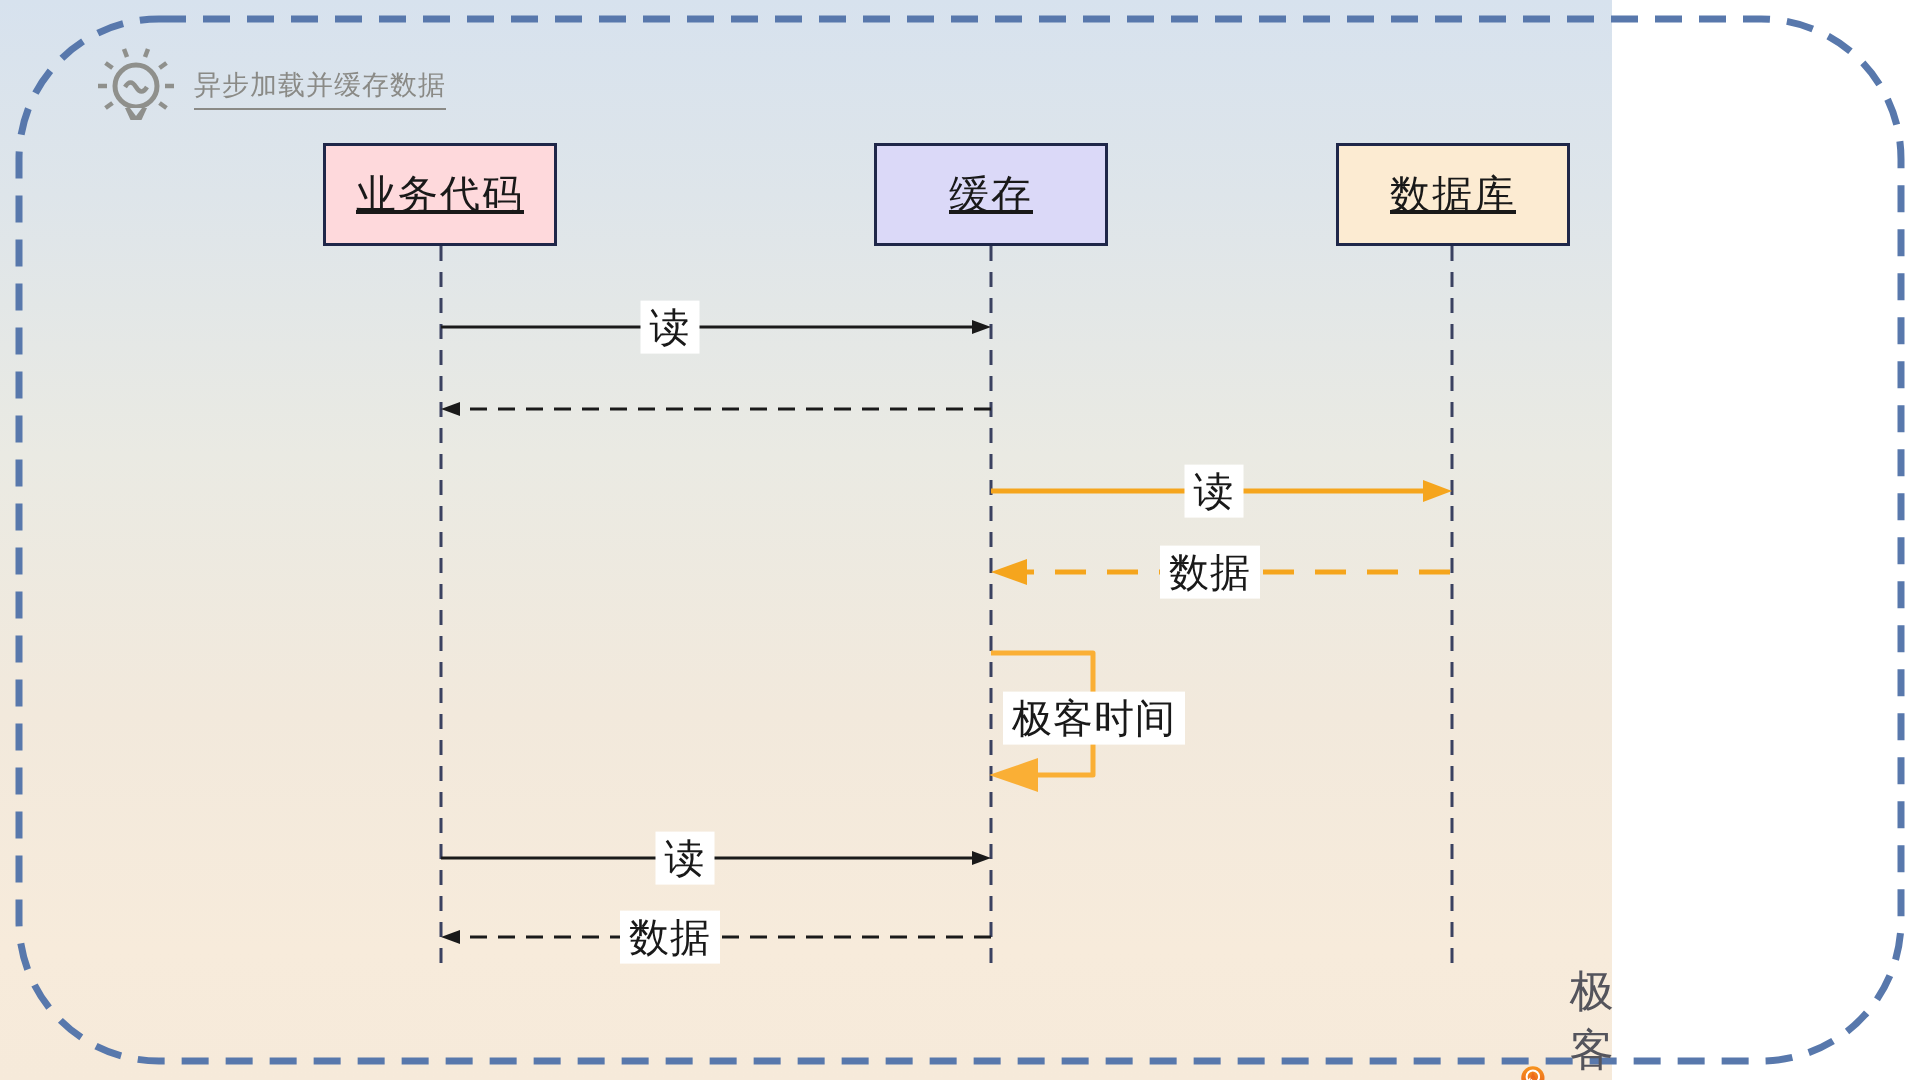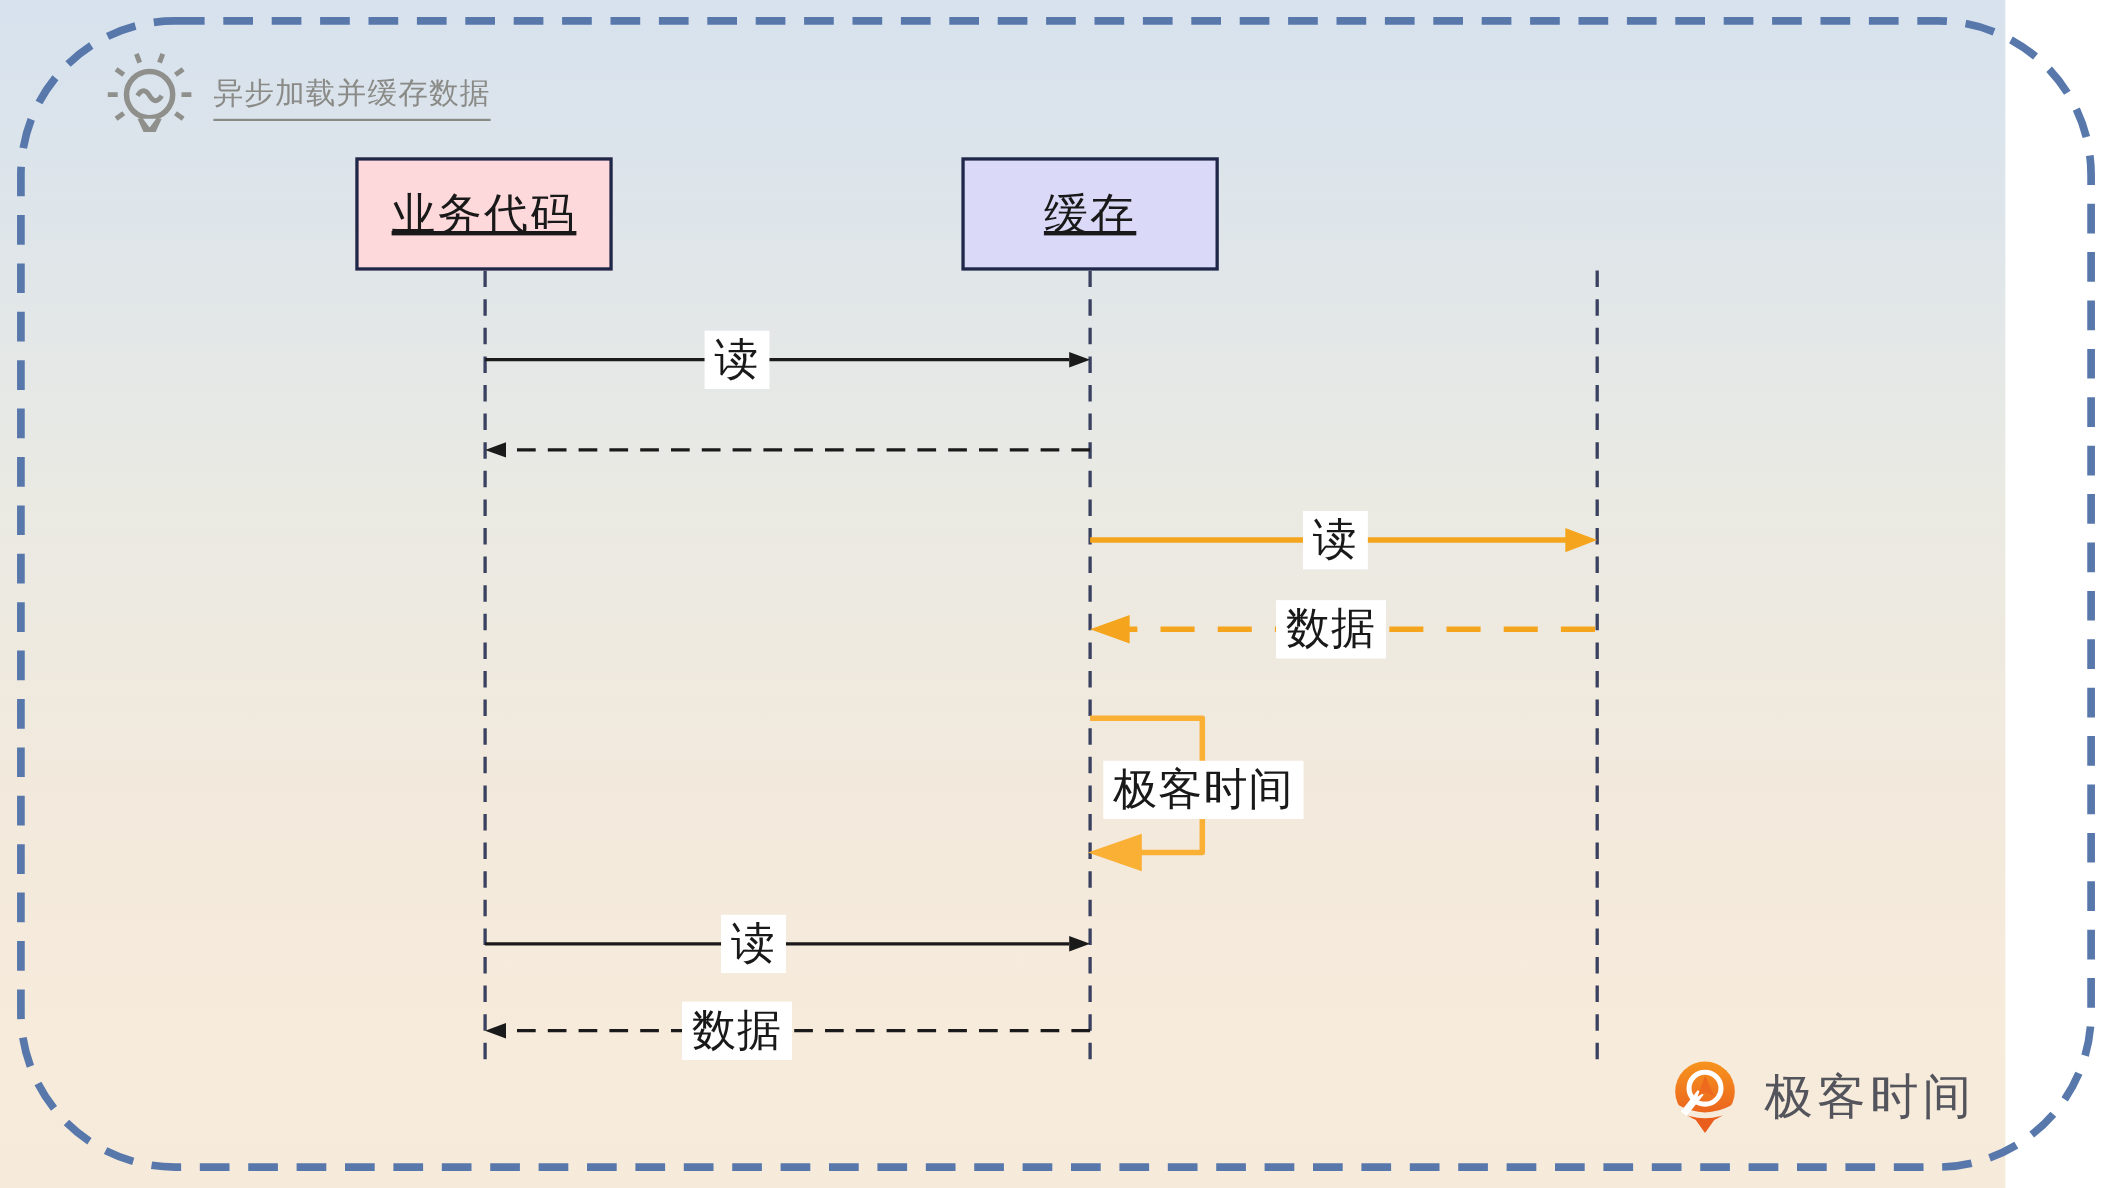--- a/index.html
+++ b/index.html
@@ -1,21 +1,21 @@
 <!DOCTYPE html>
 <html><head>
 <meta charset="utf-8">
 <style>
   html,body{margin:0;padding:0;}
   body{
     width:1920px;height:1080px;overflow:hidden;
     font-family:"Liberation Sans","DejaVu Sans",sans-serif;
   }
   .canvas{
-    position:relative;width:1823px;height:1080px;
+    position:relative;width:1612px;height:1080px;
     background:linear-gradient(180deg,#D7E2EE 0%,#DEE5EA 18%,#EAEAE3 42%,#F2E9DC 66%,#F7EBDB 88%,#F6EADA 100%);
   }
   .layer{position:absolute;left:0;top:0;width:1920px;height:1080px;pointer-events:none;}
 
   
   .title-row{position:absolute;left:94px;top:44px;height:88px;display:flex;align-items:center;gap:16px;}
   .title-text{
     font-size:27px;color:#8A8A86;letter-spacing:1px;
     border-bottom:2px solid #8A8A86;padding-bottom:5px;
   }
@@ -103,20 +103,23 @@
     <line x1="991" y1="937" x2="460" y2="937" stroke="#1A1A1A" stroke-width="3" stroke-dasharray="17 11"></line>
     <polygon points="441,937 460,930 460,944" fill="#1A1A1A"></polygon>
   </svg>
 
   <div class="actor business">
     <span>业务代码</span>
   </div>
   <div class="actor cache">
     <span>缓存</span>
   </div>
+  <div class="actor database">
+    <span>数据库</span>
+  </div>
 
   <div class="msg-label" style="left:670px;top:327px;">读</div>
   <div class="msg-label" style="left:1214px;top:491px;">读</div>
   <div class="msg-label" style="left:1210px;top:572px;">数据</div>
   <div class="msg-label" style="left:1094px;top:718px;">极客时间</div>
   <div class="msg-label" style="left:685px;top:858px;">读</div>
   <div class="msg-label" style="left:670px;top:937px;">数据</div>
 
   <div class="watermark">
     <svg width="60" height="70" viewBox="0 0 62 70">

